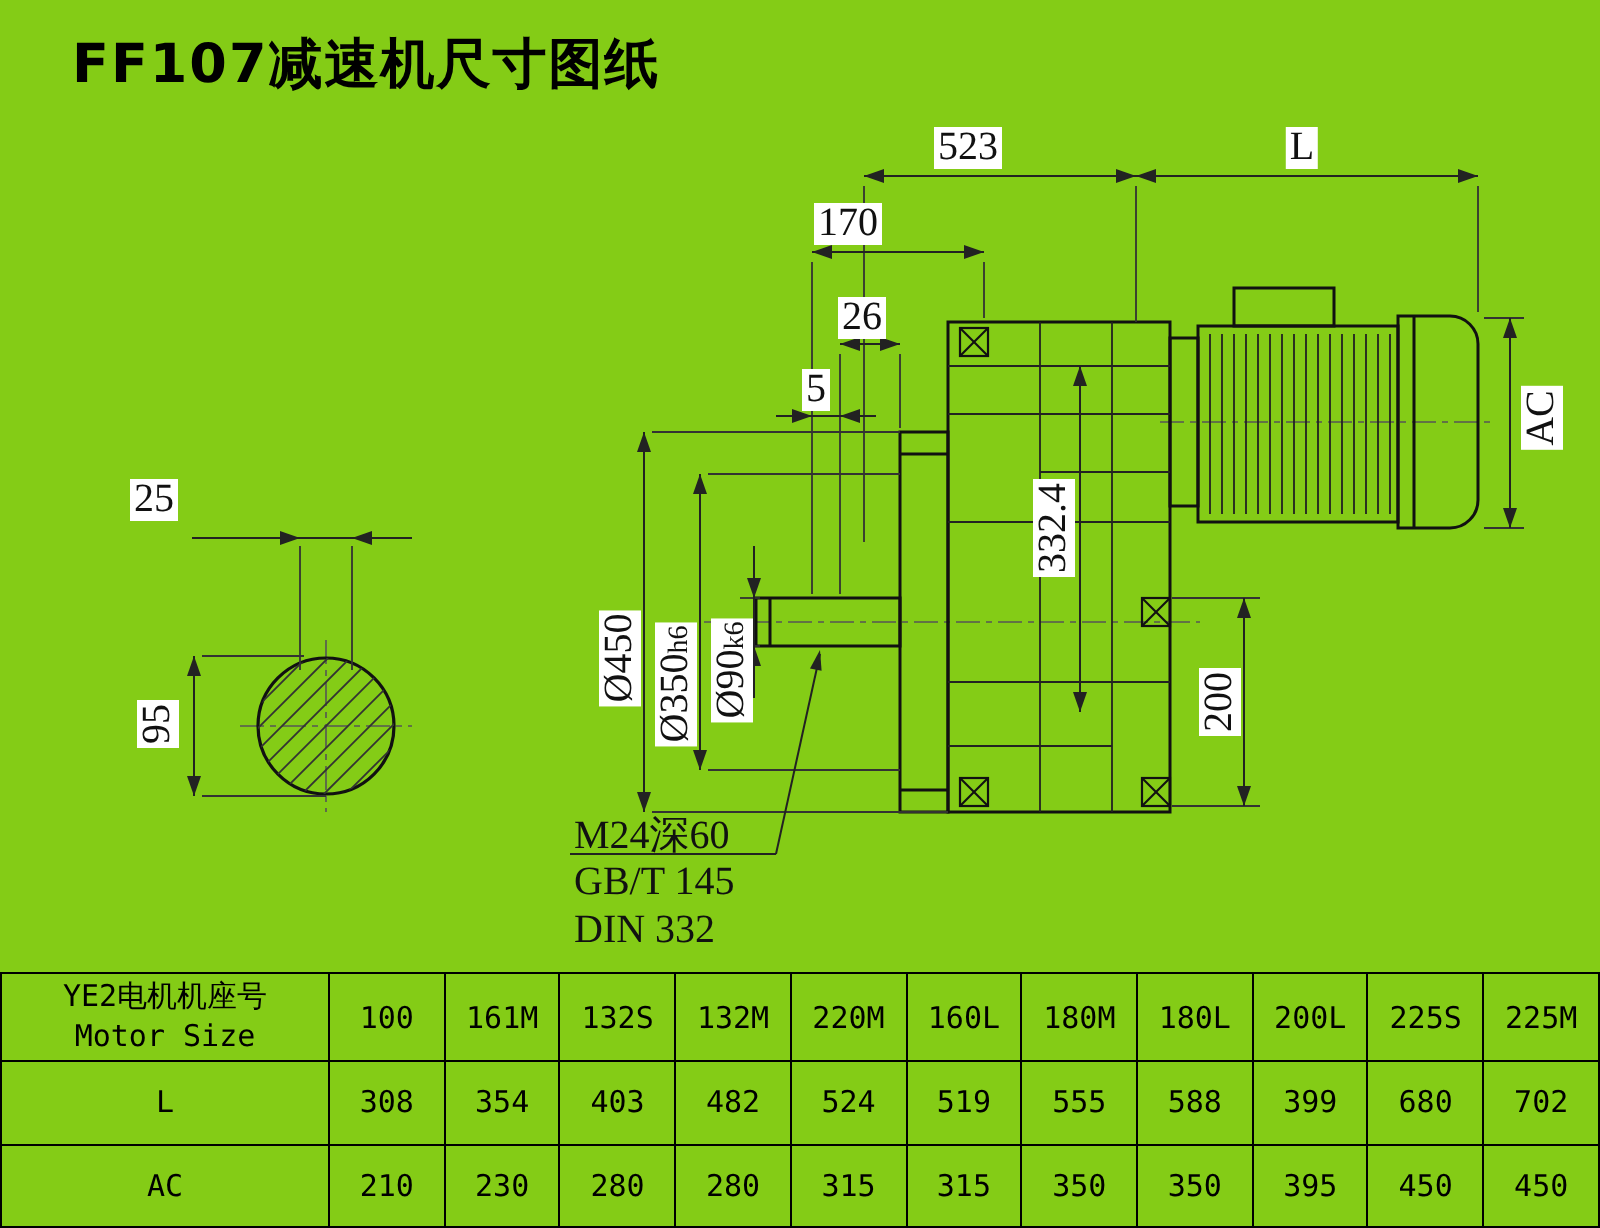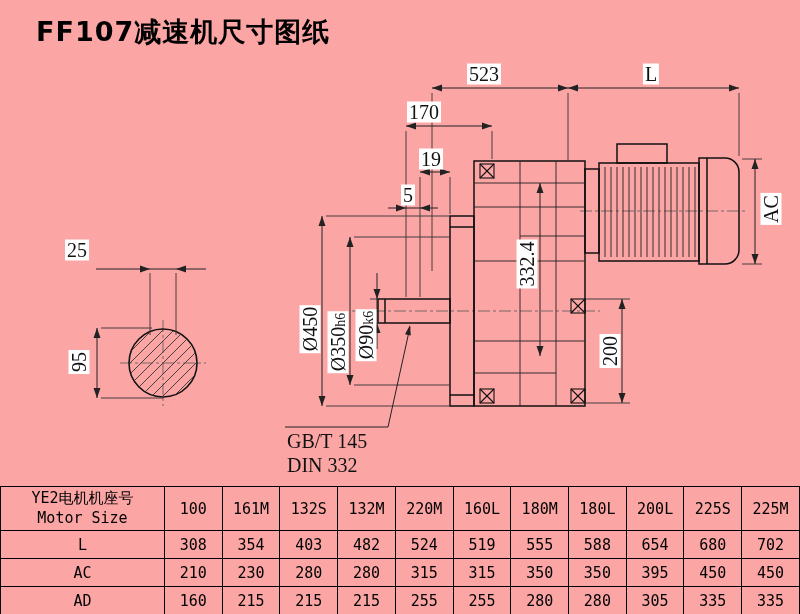--- a/index.html
+++ b/index.html
@@ -1,18 +1,18 @@
 <!DOCTYPE html>
 <html><head>
 <meta charset="utf-8">
 <style>
   * { margin:0; padding:0; box-sizing:border-box; }
   html,body { background:#fff; }
   body { width:800px; height:614px; font-family:"Liberation Serif",serif; }
-  .page { position:relative; width:800px; height:614px; background:#fca5a5; overflow:hidden; }
+  .page { position:relative; width:800px; height:614px; background:#84cc16; overflow:hidden; }
   .title { position:absolute; left:36px; top:14px; font-family:"DejaVu Sans",sans-serif; font-size:27px; font-weight:bold; color:#000; letter-spacing:1px; white-space:nowrap; }
   .logo { position:absolute; left:35px; top:86px; border:3px solid #2c2c8e; color:#2323ae; font-family:"Liberation Serif",serif; font-weight:bold; font-size:31px; line-height:1; padding:5px 9px 7px; letter-spacing:1px; }
   .drawing { position:absolute; left:0; top:11px; width:800px; height:486px; }
   .drawing svg { position:absolute; left:0; top:0; }
   .dim { position:absolute; transform:translate(-50%,-50%); font-size:20px; color:#111; background:#fff; padding:0 2px; white-space:nowrap; line-height:1.05; }
   .dim.rot { transform:translate(-50%,-50%) rotate(-90deg); }
   .dim .sub { font-size:14px; }
   .note { position:absolute; font-size:20px; color:#111; white-space:nowrap; }
   .size-table { position:absolute; left:0; top:486px; width:800px; height:128px; border-collapse:collapse; table-layout:fixed; font-family:"DejaVu Sans Mono",monospace; border:1px solid #000; }
   .size-table th, .size-table td { border:1px solid #000; text-align:center; vertical-align:middle; font-weight:normal; font-size:15px; color:#000; padding:0; }
@@ -182,31 +182,32 @@
           <polygon points="97,387 93.5,377 100.5,377"></polygon>
         <polygon points="755,148 751.5,158 758.5,158"></polygon>
           <polygon points="755,253 751.5,243 758.5,243"></polygon>
         <polygon points="410,314 410.8,324.4 405,323.2"></polygon>
       </g>
     </svg>
 
     <span class="dim" style="left:484px;top:63px">523</span>
     <span class="dim" style="left:651px;top:63px">L</span>
     <span class="dim" style="left:424px;top:101px">170</span>
-    <span class="dim" style="left:431px;top:148px">19</span>
+    <span class="dim" style="left:431px;top:148px">26</span>
     <span class="dim" style="left:408px;top:184px">5</span>
     <span class="dim" style="left:77px;top:239px">25</span>
     <span class="dim rot" style="left:79px;top:351px">95</span>
     <span class="dim rot" style="left:310px;top:318px">Ø450</span>
     <span class="dim rot" style="left:338px;top:331px"><span>Ø350</span><span class="sub">h6</span></span>
     <span class="dim rot" style="left:366px;top:324px"><span>Ø90</span><span class="sub">k6</span></span>
     <span class="dim rot" style="left:527px;top:253px">332.4</span>
     <span class="dim rot" style="left:610px;top:340px">200</span>
     <span class="dim rot" style="left:771px;top:198px">AC</span>
 
+    <span class="note" style="left:287px;top:393px">M24深60</span>
     <span class="note" style="left:287px;top:419px">GB/T 145</span>
     <span class="note" style="left:287px;top:443px">DIN 332</span>
   </div>
 
   <table class="size-table">
     <colgroup>
       <col style="width:164px">
       <col>
         <col>
         <col>
@@ -242,48 +243,34 @@
       <tr>
         <td class="row-label">L</td>
         <td>308</td>
         <td>354</td>
         <td>403</td>
         <td>482</td>
         <td>524</td>
         <td>519</td>
         <td>555</td>
         <td>588</td>
-        <td>654</td>
+        <td>399</td>
         <td>680</td>
         <td>702</td>
       </tr>
       <tr>
         <td class="row-label">AC</td>
         <td>210</td>
         <td>230</td>
         <td>280</td>
         <td>280</td>
         <td>315</td>
         <td>315</td>
         <td>350</td>
         <td>350</td>
         <td>395</td>
         <td>450</td>
         <td>450</td>
       </tr>
-      <tr>
-        <td class="row-label">AD</td>
-        <td>160</td>
-        <td>215</td>
-        <td>215</td>
-        <td>215</td>
-        <td>255</td>
-        <td>255</td>
-        <td>280</td>
-        <td>280</td>
-        <td>305</td>
-        <td>335</td>
-        <td>335</td>
-      </tr>
     </tbody>
   </table>
 
 </div>
 
 </body></html>

